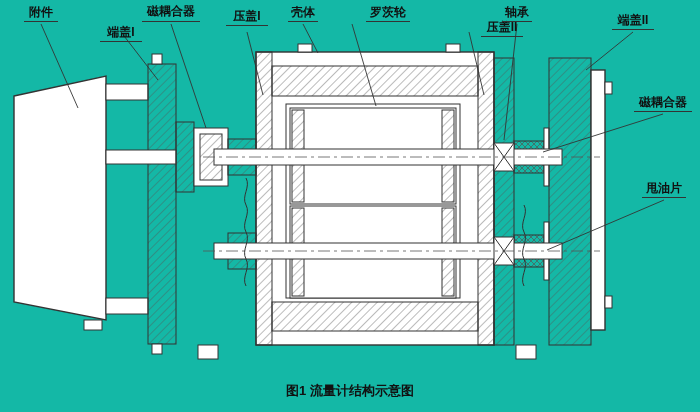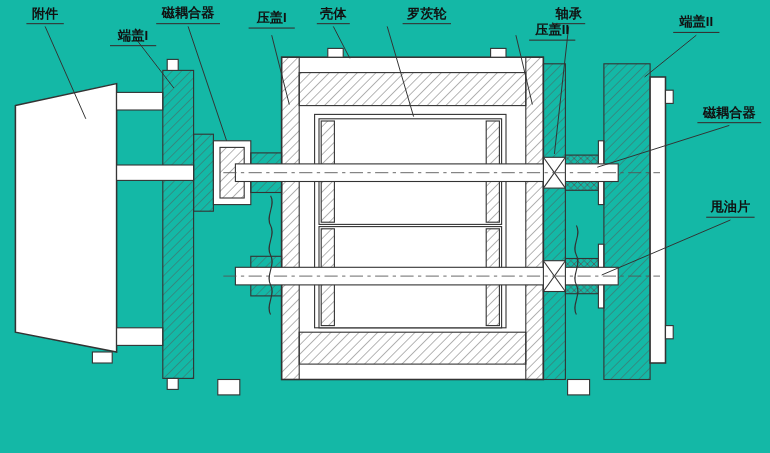--- a/index.html
+++ b/index.html
@@ -171,13 +171,14 @@
   <div class="callout" style="left:142px; top:6px;  width:58px;font-family:Liberation Mono, monospace;">磁耦合器</div>
   <div class="callout" style="left:226px; top:10px; width:42px;">压盖I</div>
   <div class="callout" style="left:288px; top:6px;  width:30px;">壳体</div>
   <div class="callout" style="left:330px; top:6px;  width:44px;margin-left:36px;">罗茨轮</div>
   <div class="callout" style="left:448px; top:21px; width:42px;margin-left:33px;">压盖II</div>
   <div class="callout" style="left:502px; top:6px;  width:30px;">轴承</div>
   <div class="callout" style="left:612px; top:14px; width:42px;">端盖II</div>
   <div class="callout" style="left:634px; top:96px; width:58px;">磁耦合器</div>
   <div class="callout" style="left:642px; top:182px;width:44px;">甩油片</div>
 
+  <div class="caption">图1 流量计结构示意图</div>
 </div>
 
 </body></html>

